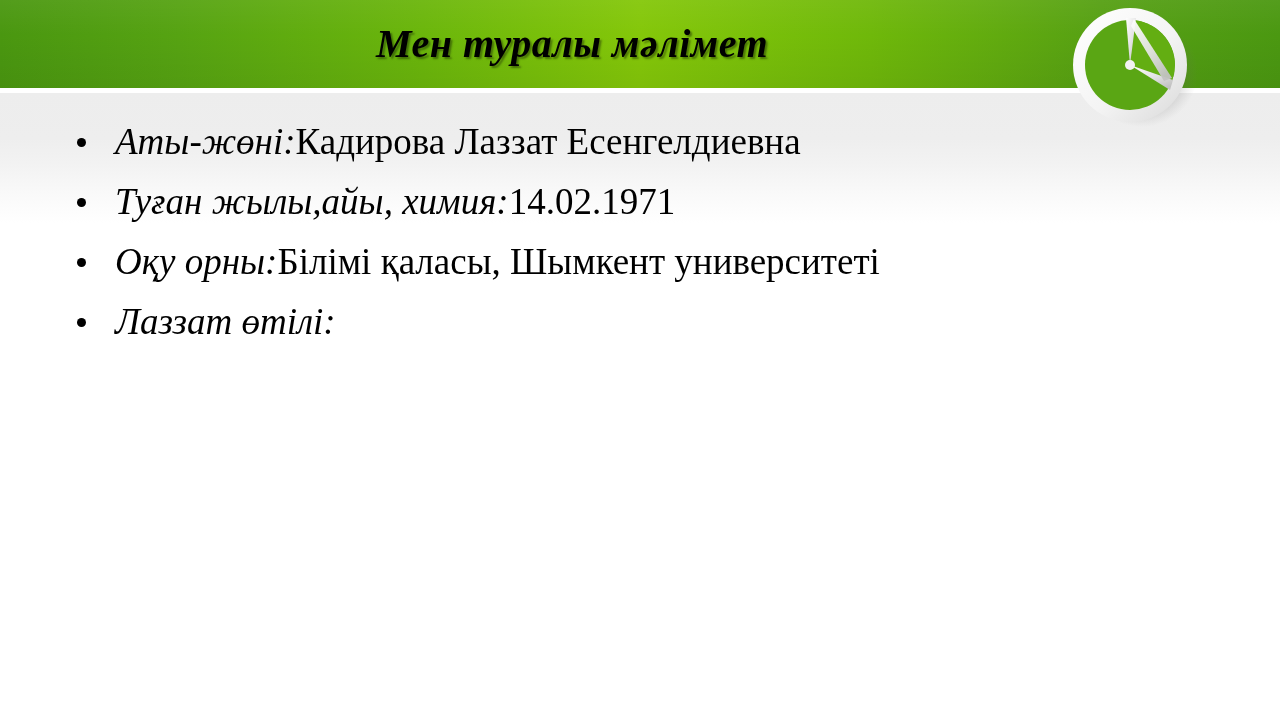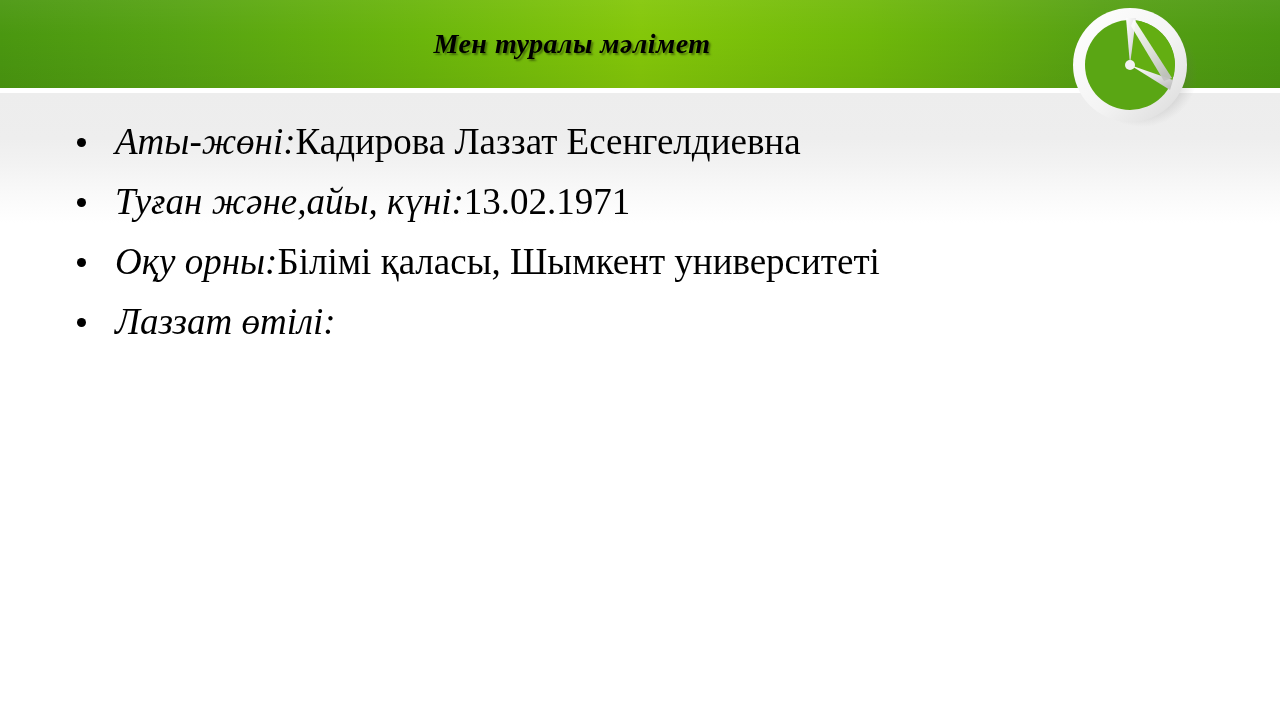--- a/index.html
+++ b/index.html
@@ -71,21 +71,21 @@
   }
 
   .header-title {
     position: absolute;
     left: 0;
     top: 0;
     width: 1144px;
     height: 88px;
     line-height: 88px;
     text-align: center;
-    font-size: 28px;
+    font-size: 40px;
     font-weight: bold;
     font-style: italic;
     color: #000000;
     text-shadow: 2px 2px 2px rgba(0,0,0,0.38);
     letter-spacing: 0.5px;
     z-index: 3;
     white-space: nowrap;
   }
 
   
@@ -200,21 +200,21 @@
   </div>
 
   <div class="content">
     <ul class="bullet-list">
 
       <li class="bullet-item">
         <span class="bullet-label">Аты-жөні:</span><span class="gap-sm"> </span><span class="bullet-value">Кадирова Лаззат Есенгелдиевна</span>
       </li>
 
       <li class="bullet-item">
-        <span class="bullet-label">Туған және,айы, күні:</span><span class="gap-sm"></span><span class="bullet-value">13.02.1971</span>
+        <span class="bullet-label">Туған жылы,айы, химия:</span><span class="gap-sm"></span><span class="bullet-value">14.02.1971</span>
       </li>
 
 
       <li class="bullet-item">
         <span class="bullet-label">Оқу орны:</span><span class="gap-sm"> </span><span class="bullet-value">Білімі қаласы, Шымкент университеті</span>
       </li>
 
 
 
       <li class="bullet-item">

